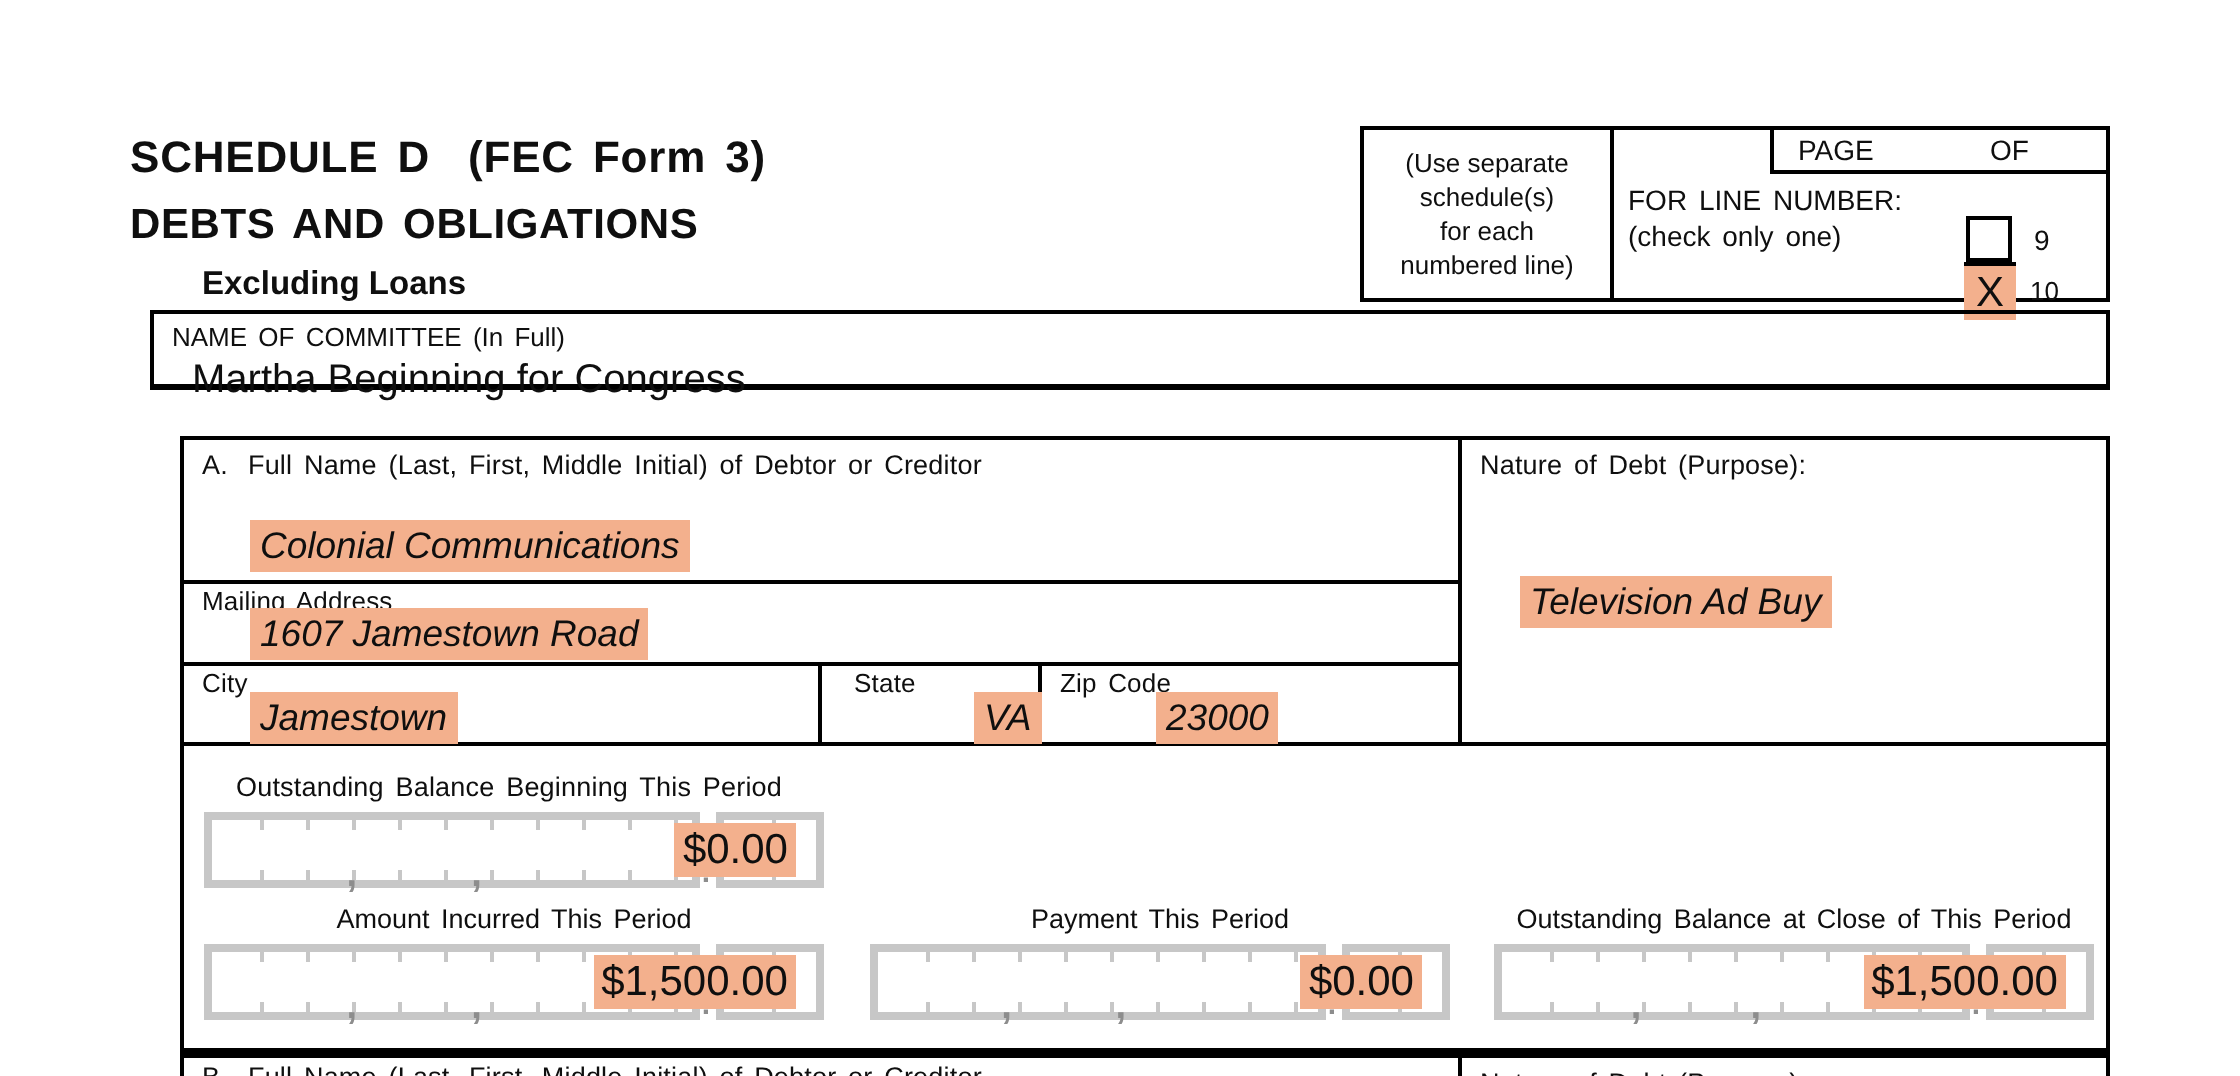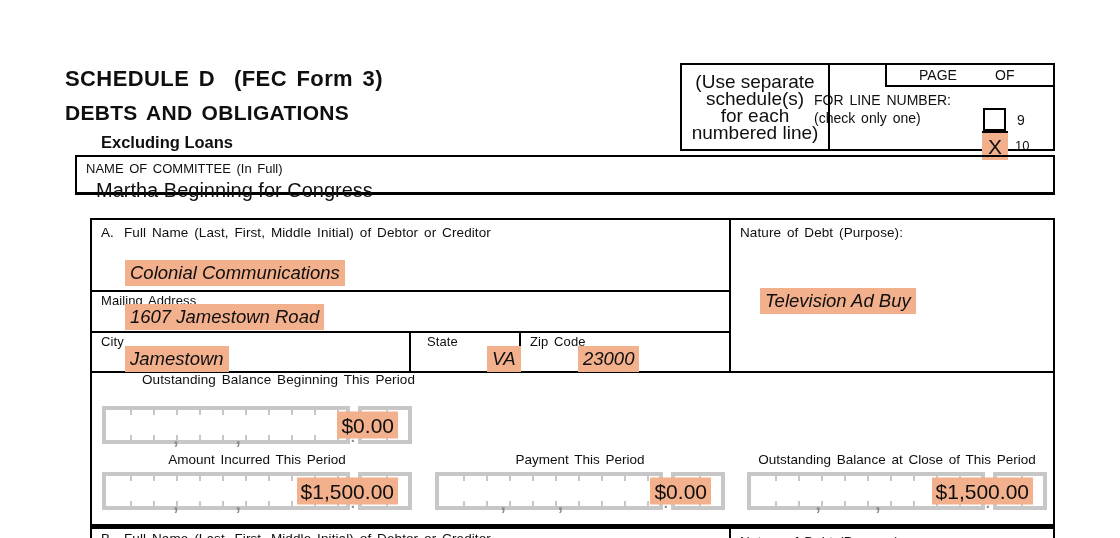--- a/index.html
+++ b/index.html
@@ -17,27 +17,27 @@
   .val { font-size:18.5px; }
   .line { position:absolute; background:#000; }
 
   
   .h-title { font-size:22px; font-weight:bold; letter-spacing:.4px; word-spacing:3px; }
   .h-sub   { font-size:21px; font-weight:bold; letter-spacing:.3px; word-spacing:3px; margin-top:9px; }
   .h-note  { font-size:16.5px; font-weight:bold; margin-top:8px;margin-left:36px; }
 
   
   .hdr-box { left:680px; top:63px; width:375px; height:88px; border:2px solid #000; }
-  .hdr-left { position:absolute; left:0; top:0; bottom:0; width:148px; border-right:2px solid #000;
+  .hdr-left { position:absolute; left:0; top:0; bottom:0; width:125px; border-right:2px solid #000;
               display:flex; flex-direction:column; justify-content:center; align-items:center;
-              font-size:19px; line-height:17px; text-align:center; }
+              font-size:13px; line-height:17px; text-align:center; }
   .hdr-right { position:absolute; left:125px; right:0; top:0; bottom:0; }
   .pageof { position:absolute; left:78px; right:0; top:0; height:22px;
             border-left:2px solid #000; border-bottom:2px solid #000; font-size:14px; }
-  .pageof .p1 { position:absolute; left:12px; top:2px;margin-left:20px; }
+  .pageof .p1 { position:absolute; left:12px; top:2px; }
   .pageof .p2 { position:absolute; left:108px; top:2px; }
   .flnum { position:absolute; left:7px; top:27px; font-size:14px; word-spacing:2px; }
   .conly { position:absolute; left:7px; top:45px; font-size:14px; word-spacing:2px; }
   .cb9 { position:absolute; left:176px; top:43px; width:23px; height:23px; border:2px solid #000; background:#fff; }
   .cb10 { position:absolute; left:175px; top:66px; width:26px; height:29px; background:var(--hl);
           border-top:2px solid #000; display:flex; align-items:center; justify-content:center;
           font-size:21px; line-height:21px; }
   .cbl { position:absolute; font-size:14px; }
 
   
@@ -122,21 +122,21 @@
     <div class="lbl abs" style="left:9px; top:114px; font-size:13px;">City</div>
     <span class="val hl abs" style="left:33px; top:126px;">Jamestown</span>
     <div class="lbl abs" style="left:335px; top:114px; font-size:13px;">State</div>
     <span class="val hl abs" style="left:358px; top:126px;margin-left:37px;">VA</span>
     <div class="lbl abs" style="left:438px; top:114px; font-size:13px;">Zip Code</div>
     <span class="val hl abs" style="left:486px; top:126px;">23000</span>
 
     <div class="lbl abs" style="left:648px; top:5px;">Nature of Debt (Purpose):</div>
     <span class="val hl abs" style="left:668px; top:68px;">Television Ad Buy</span>
 
-    <div class="lbl abs" style="left:26px; top:152px;margin-left:24px;">Outstanding Balance Beginning This Period</div>
+    <div class="lbl abs" style="left:26px; top:166px;">Outstanding Balance Beginning This Period</div>
     <div class="money" style="left:10px; top:186px; width:310px;">
       <div class="m-main">
         <div class="tick t"></div>
           <div class="tick b"></div>
         <span class="m-comma c1">,</span>
         <span class="m-comma c2">,</span>
       </div>
       <div class="m-cents">
           <div class="tick t"></div>
           <div class="tick b"></div>

